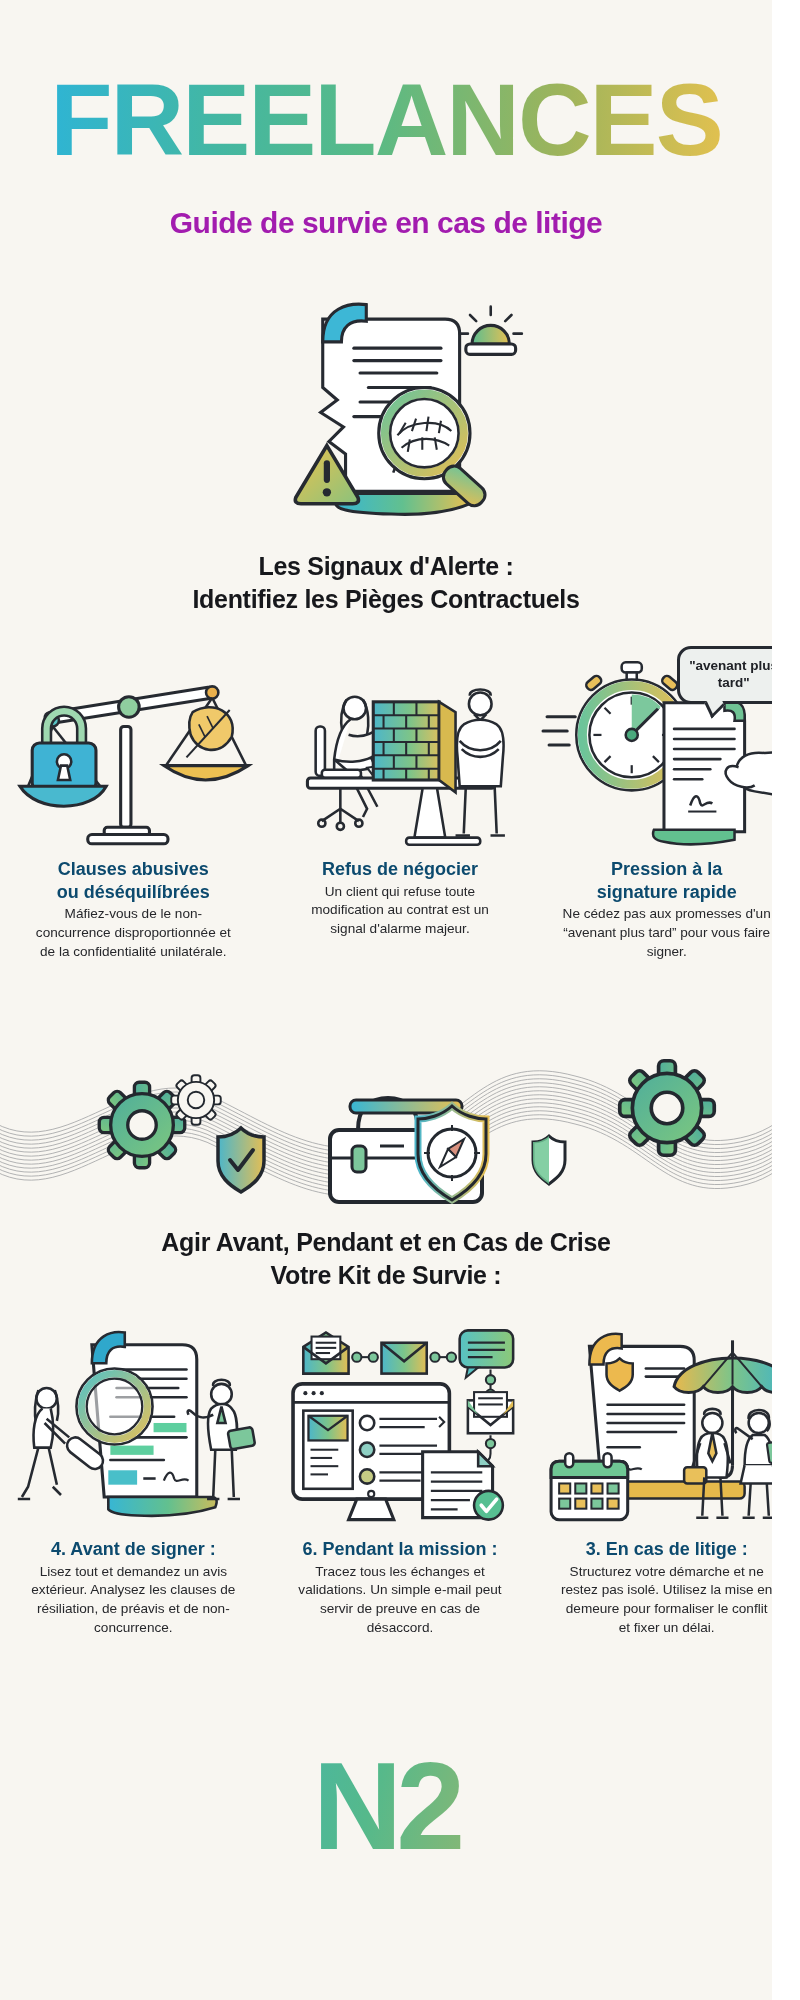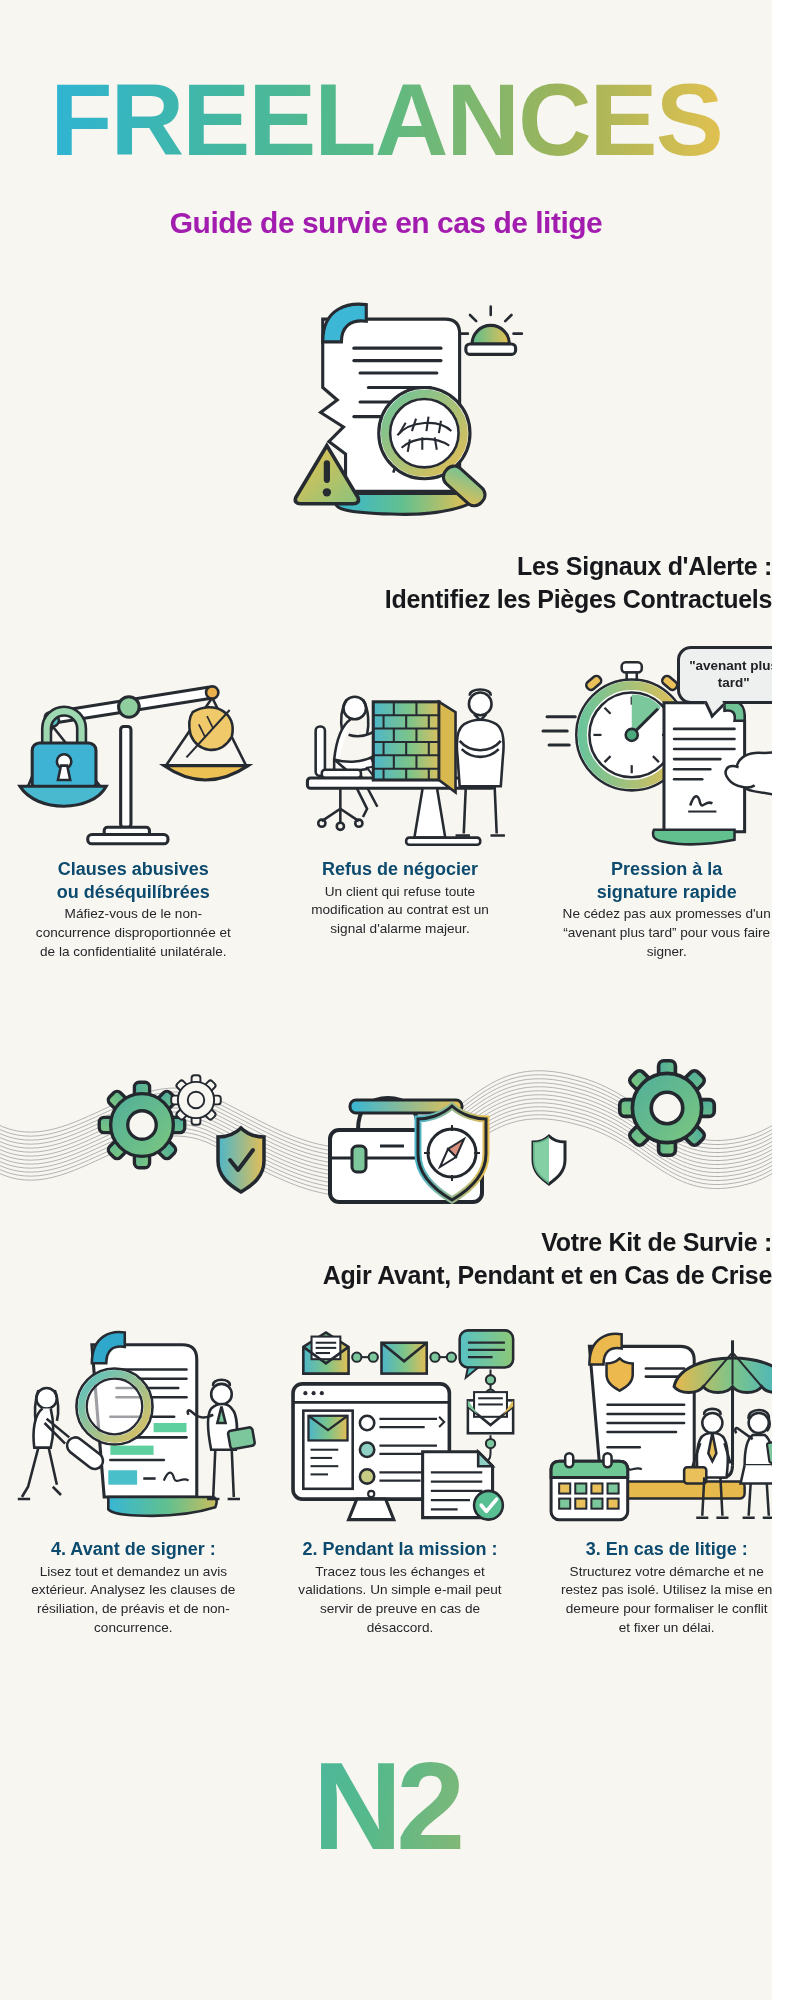--- a/index.html
+++ b/index.html
@@ -11,21 +11,21 @@
     position:absolute;top:64px;left:0;width:100%;text-align:center;
     font-size:102px;font-weight:800;letter-spacing:-2px;line-height:1.1;
     background:linear-gradient(92deg,#2cb4da 4%,#43b7a3 28%,#58ba86 48%,#9cb45c 72%,#e9c24e 96%);
     -webkit-background-clip:text;background-clip:text;color:transparent;
   }
   .subtitle{
     position:absolute;top:206px;left:0;width:100%;text-align:center;
     font-size:30px;font-weight:700;color:#a21caf;letter-spacing:-0.5px;
   }
   .hero{position:absolute;top:288px;left:50%;transform:translateX(-50%);width:280px;height:250px;}
-  .sec-head{position:absolute;left:0;width:100%;text-align:right;font-weight:700;
+  .sec-head{position:absolute;left:0;width:100%;text-align:center;font-weight:700;
     font-size:25px;line-height:1.3;color:#17181c;letter-spacing:-0.3px;}
   .sec-head.one{top:550px;}
   .sec-head.two{top:1226px;}
   .row{position:absolute;left:0;width:800px;display:grid;grid-template-columns:repeat(3,1fr);}
   .row.one{top:636px;}
   .row.two{top:1316px;}
   .card{display:flex;flex-direction:column;align-items:center;}
   .illus{position:relative;width:252px;height:216px;}
   .illus svg{width:100%;height:100%;display:block;}
   .card-title{margin-top:6px;font-size:18px;font-weight:700;line-height:1.25;text-align:center;color:#0c4a6e;}
@@ -412,22 +412,22 @@
       </g>
 
       <g transform="translate(533,118)">
         <path d="M16 0 C21 5 28 6 32 6 L32 24 C32 36 24 42 16 48 C8 42 0 36 0 24 L0 6 C4 6 11 5 16 0 Z" fill="#ffffff" stroke="#23282f" stroke-width="3"></path>
         <path d="M16 0 C21 5 28 6 32 6 L32 24 C32 36 24 42 16 48 C8 42 0 36 0 24 L0 6 C4 6 11 5 16 0 Z" fill="#6fc794" opacity="0.85" style="clip-path:inset(0 50% 0 0)"></path>
       </g>
     </svg>
   </div>
 
   <div class="sec-head two">
+    <div>Agir Avant, Pendant et en Cas de Crise</div>
     <div>Votre Kit de Survie :</div>
-    <div>Agir Avant, Pendant et en Cas de Crise</div>
   </div>
 
   <div class="row two">
 
     <div class="card">
       <div class="illus">
         <svg viewBox="0 0 240 210">
           <defs>
             <linearGradient id="d1-band" x1="0" y1="0" x2="1" y2="0">
               <stop offset="0" stop-color="#37b6d4"></stop>
@@ -599,21 +599,21 @@
                 <line x1="150" y1="161" x2="200" y2="161"></line>
               <line x1="150" y1="170" x2="200" y2="170"></line>
                 <line x1="150" y1="179" x2="188" y2="179"></line>
               <line x1="150" y1="188" x2="176" y2="188"></line>
             </g>
             <circle cx="206" cy="184" r="14" fill="#57bf92" stroke="#262a31" stroke-width="2.5"></circle>
             <path d="M199 184 L204 190 L214 178" fill="none" stroke="#ffffff" stroke-width="3.5" stroke-linecap="round" stroke-linejoin="round"></path>
           </g>
         </svg>
       </div>
-      <div class="card-title">2. Pendant la mission :</div>
+      <div class="card-title">6. Pendant la mission :</div>
       <div class="card-body">Tracez tous les échanges et validations. Un simple e-mail peut servir de preuve en cas de désaccord.</div>
     </div>
 
     <div class="card">
       <div class="illus">
         <svg viewBox="0 0 250 210">
           <defs>
             <linearGradient id="d3-umb" x1="0" y1="0" x2="1" y2="0">
               <stop offset="0" stop-color="#e7b94e"></stop>
                 <stop offset="0.5" stop-color="#7cc48a"></stop>

